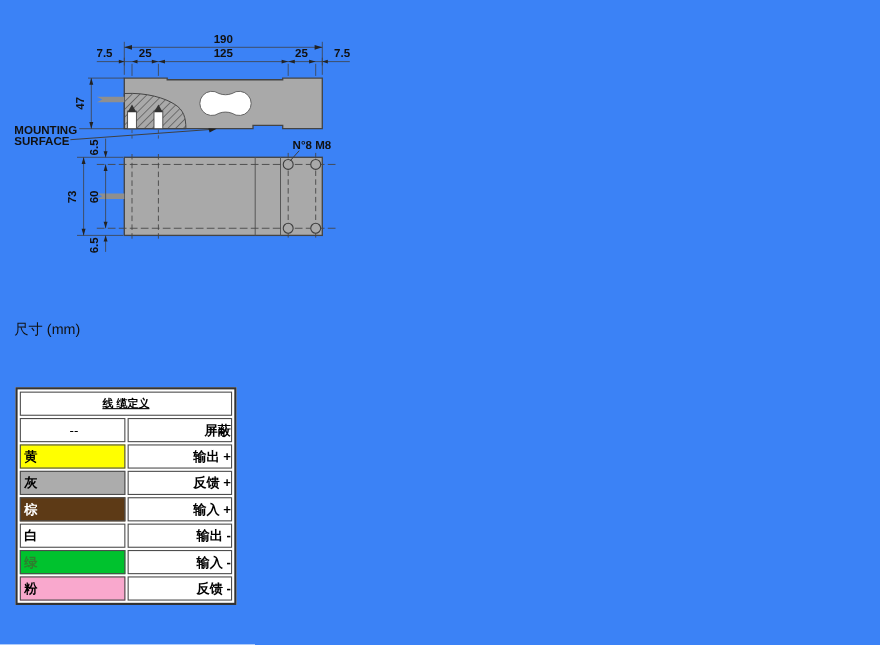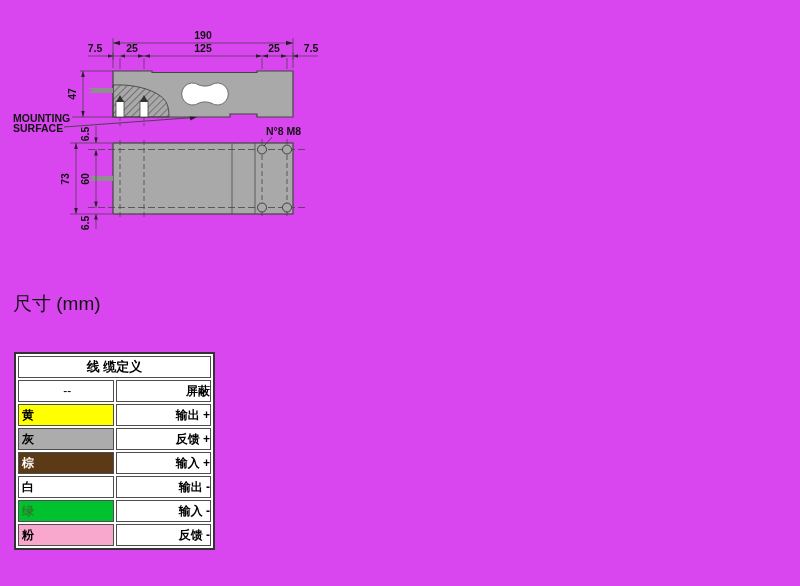--- a/index.html
+++ b/index.html
@@ -1,24 +1,24 @@
 <!DOCTYPE html>
 <html><head>
 <meta charset="utf-8">
 <style>
   html,body{margin:0;padding:0;background:#fff;}
-  #page{position:relative;width:800px;height:586px;background:#d946ef;overflow:hidden;
+  #page{position:relative;width:800px;height:586px;background:#3b82f6;overflow:hidden;
         font-family:"Liberation Sans","DejaVu Sans",sans-serif;color:#000;}
   #drawing-wrap{position:absolute;left:0;top:0;width:340px;height:250px;}
-  #units-caption{position:absolute;left:13px;top:291px;font-size:19px;color:#111;}
+  #units-caption{position:absolute;left:13px;top:291px;font-size:13px;color:#111;}
   #cable-table{position:absolute;left:14px;top:352px;width:201px;border-collapse:separate;
         border-spacing:2px;border:2px solid #333;background:#fff;table-layout:fixed;}
   #cable-table td,#cable-table th{border:1px solid #4d4d4d;height:20px;font-size:12px;
         padding:0;overflow:hidden;white-space:nowrap;}
-  #cable-table th.tbl-title{font-size:13px;font-weight:bold;text-align:center;}
+  #cable-table th.tbl-title{font-size:10px;font-weight:bold;text-decoration:underline;text-align:center;}
   #cable-table .col-color{width:80px;}
   #cable-table .hdr{font-style:italic;text-decoration:underline;font-weight:normal;}
   #cable-table .hdr.col-color{text-align:left;padding-left:3px;}
   #cable-table .hdr.col-def{text-align:center;}
   #cable-table td.swatch{text-align:left;padding-left:3px;font-weight:bold;}
   #cable-table td.swatch.dash{text-align:center;font-weight:normal;}
   #cable-table td.def{text-align:right;font-weight:bold;}
   svg text{fill:#111;}
 </style>
 </head>

